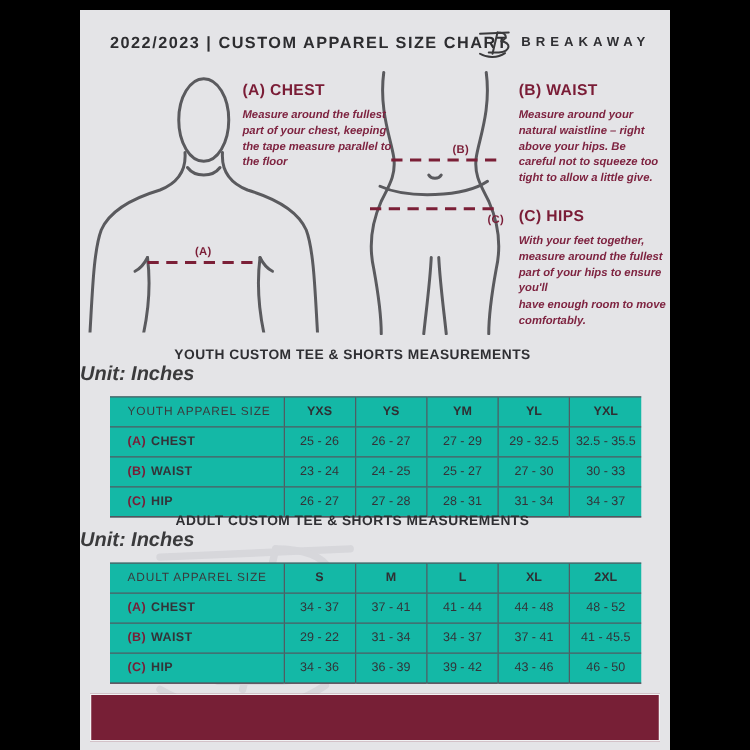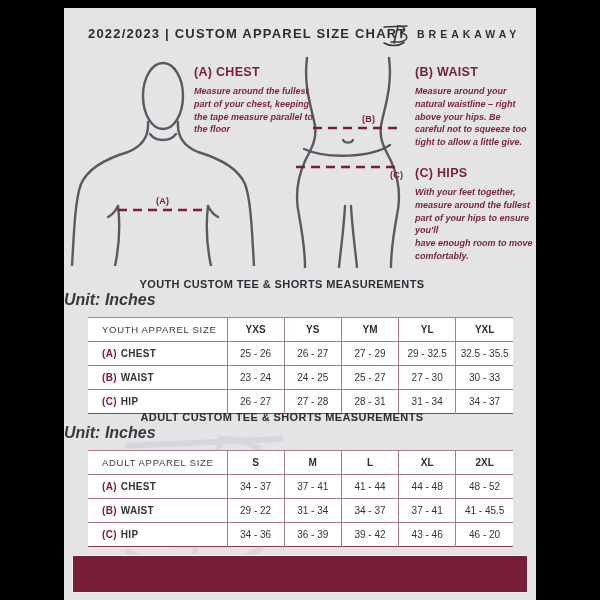--- a/index.html
+++ b/index.html
@@ -44,21 +44,21 @@
   
   .table-section { position:absolute; left:0; width:436px; z-index:2; }
   .tbl-title {
     text-align:center; font-size:11px; font-weight:700; color:#2f2f33; letter-spacing:.4px; margin:0;
   }
   .tbl-unit {
     text-align:left; font-size:16px; font-style:italic; font-weight:600; color:#3a3a3c; margin:1px 0 0 0;
   }
   table {
     border-collapse:collapse; table-layout:fixed; width:425px; margin:8px 0 0 24px;
-    background:#ffffff;
+    background:#14b8a6;
     border-top:1.5px solid rgba(119,31,54,.85);
     border-bottom:1.5px solid rgba(119,31,54,.85);
   }
   th, td {
     height:23px; padding:0; text-align:center;
     font-size:10px; color:#333338;
     border-top:1.2px solid rgba(119,31,54,.6);
   }
   th { font-weight:700; color:#2f2f33; }
   th:not(:first-child), td:not(:first-child) { border-left:1.2px solid rgba(119,31,54,.6);margin-top:33px; }
@@ -227,20 +227,20 @@
           <td>34 - 37</td>
           <td>37 - 41</td>
           <td>41 - 45.5</td>
         </tr>
         <tr>
           <td class="label-col"><span class="rowkey">(C)</span><span>HIP</span></td>
           <td>34 - 36</td>
           <td>36 - 39</td>
           <td>39 - 42</td>
           <td>43 - 46</td>
-          <td>46 - 20</td>
+          <td>46 - 50</td>
         </tr>
       </tbody>
     </table>
   </div>
 
   <div class="footer-bar"></div>
 </div>
 
 </body></html>

